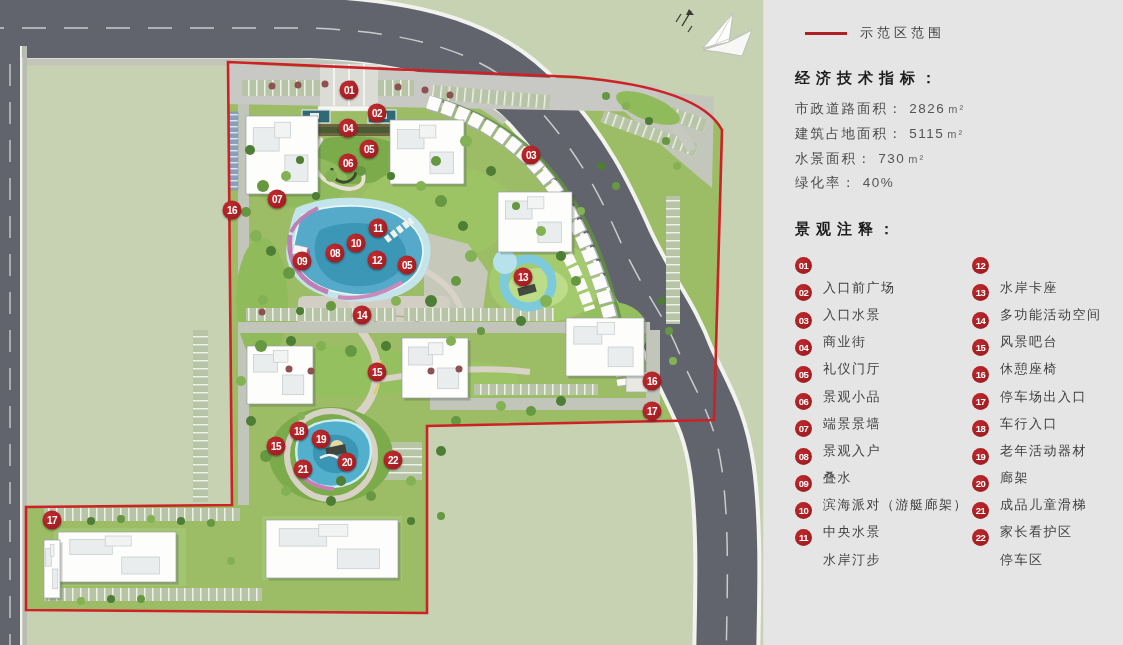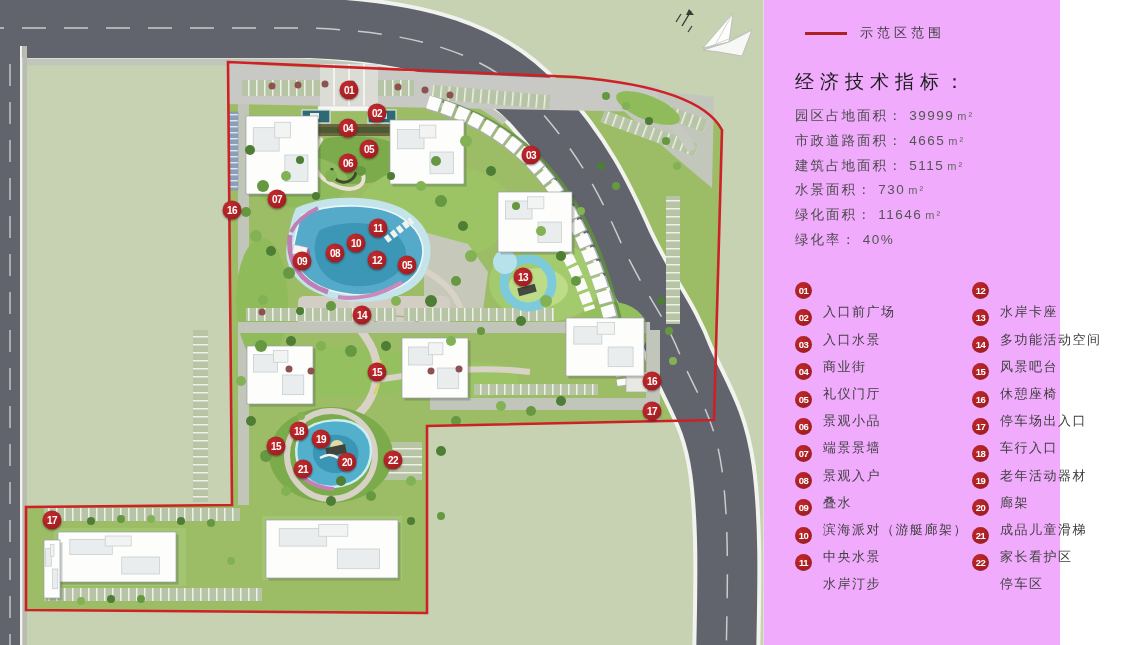--- a/index.html
+++ b/index.html
@@ -7,26 +7,26 @@
          font-family:"Liberation Sans","DejaVu Sans",sans-serif;}
   
   .plan{position:absolute;left:0;top:0;width:763px;height:645px;border-right:1px solid #dde0d8;}
   .plan svg{display:block;}
   .markers{position:absolute;left:0;top:0;width:763px;height:645px;pointer-events:none;}
   .mk{position:absolute;width:19px;height:19px;border-radius:50%;
       background:radial-gradient(circle at 35% 30%, #c32a2d, #951a1f);
       color:#fff;font-size:10px;font-weight:bold;line-height:19px;text-align:center;
       transform:translate(-50%,-50%);box-shadow:0 1px 2px rgba(0,0,0,.45);letter-spacing:-.5px;}
   
-  .panel{position:absolute;left:764px;top:0;width:296px;height:645px;background:#f0abfc;
+  .panel{position:absolute;left:764px;top:0;width:359px;height:645px;background:#e5e5e5;
          box-sizing:border-box;padding:24px 10px 0 31px;color:#434343;}
   .legend-row{display:flex;align-items:center;gap:13px;margin:0 0 27px 10px;}
   .legend-line{width:42px;height:3px;background:#b01f24;flex:none;}
   .legend-label{font-size:13px;letter-spacing:4px;color:#3c3c3c;}
-  .sec-title{font-size:19px;font-weight:normal;color:#1d1d1d;letter-spacing:6px;margin:0 0 9px 0;}
+  .sec-title{font-size:15px;font-weight:bold;color:#1d1d1d;letter-spacing:6px;margin:0 0 9px 0;}
   .ind-list{list-style:none;margin:0 0 24px 0;padding:0;}
   .ind-list li{font-size:13.5px;line-height:24.8px;letter-spacing:2px;color:#4c4c4c;white-space:nowrap;}
   .ind-val{letter-spacing:1.5px;color:#555;}
   .ind-unit{font-size:11px;color:#666;margin-left:3px;}
   .ann-grid{display:flex;gap:4px;margin-top:13px;}
   .ann-col{width:186px;}
   .ann-col.r{width:160px;}
   .ann-row{display:flex;align-items:center;gap:11px;height:27.2px;}
   .badge{flex:none;width:17px;height:17px;border-radius:50%;background:radial-gradient(circle at 35% 30%, #bf272b, #941a1e);
          color:#fff;font-size:9.5px;font-weight:bold;line-height:17px;text-align:center;letter-spacing:-.5px;}
@@ -382,28 +382,27 @@
   </div>
 
   <aside class="panel">
     <div class="legend-row">
       <span class="legend-line"></span>
       <span class="legend-label">示范区范围</span>
     </div>
 
     <h2 class="sec-title">经济技术指标：</h2>
     <ul class="ind-list" id="indicators">
-        <li><span>园区占地面积： </span><span class="ind-val">39999</span><span class="ind-unit">m²</span></li>
-        <li><span>市政道路面积： </span><span class="ind-val">4665</span><span class="ind-unit">m²</span></li>
+        <li><span>市政道路面积： </span><span class="ind-val">2826</span><span class="ind-unit">m²</span></li>
         <li><span>建筑占地面积： </span><span class="ind-val">5115</span><span class="ind-unit">m²</span></li>
         <li><span>水景面积： </span><span class="ind-val">730</span><span class="ind-unit">m²</span></li>
-        <li><span>绿化面积： </span><span class="ind-val">11646</span><span class="ind-unit">m²</span></li>
         <li><span>绿化率： </span><span class="ind-val">40%</span><span class="ind-unit"></span></li>
       </ul>
 
+    <h2 class="sec-title">景观注释：</h2>
     <div class="ann-grid">
       <div class="ann-col" id="annL">
           <div class="ann-row">
             <span class="badge">01</span>
             <span class="ann-label">入口前广场</span>
           </div>
           <div class="ann-row">
             <span class="badge">02</span>
             <span class="ann-label">入口水景</span>
           </div>

